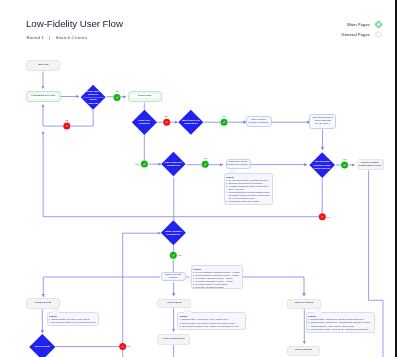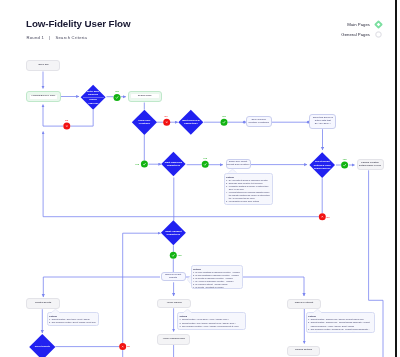--- a/index.html
+++ b/index.html
@@ -1,18 +1,18 @@
 <!DOCTYPE html>
 <html><head>
 <meta charset="utf-8">
 <style>
   html,body{margin:0;padding:0;}
   body{width:400px;height:357px;background:#ffffff;font-family:"Liberation Sans",sans-serif;overflow:hidden;position:relative;}
   #canvas{position:absolute;left:0;top:0;width:400px;height:357px;overflow:hidden;background:#fff;}
-  .hdr-title{position:absolute;left:26px;top:18px;font-size:9.8px;font-weight:bold;color:#191933;letter-spacing:-0.1px;white-space:nowrap;}
+  .hdr-title{position:absolute;left:26px;top:18px;font-size:9.8px;font-weight:normal;color:#191933;letter-spacing:-0.1px;white-space:nowrap;}
   .hdr-sub{position:absolute;left:26.5px;top:34.5px;font-size:4.2px;color:#44445a;letter-spacing:0.25px;white-space:nowrap;}
   .hdr-sub span{display:inline-block;}
   .legend{position:absolute;right:17px;top:20px;width:60px;}
   .legrow{display:flex;align-items:center;justify-content:flex-end;height:9px;margin-bottom:1px;}
   .leglab{font-size:4.3px;color:#2b2b3d;margin-right:4px;white-space:nowrap;}
   .pageborder{position:absolute;left:395px;top:0;width:2px;height:357px;background:#141414;}
   svg.flow{position:absolute;left:0;top:0;width:400px;height:357px;}
   .node{position:absolute;box-sizing:border-box;display:flex;align-items:center;justify-content:center;text-align:center;}
   .node .lbl{font-size:2.42px;line-height:1.22;color:#1a1a2e;padding:0;white-space:nowrap;}
   .node .ln{display:block;}

